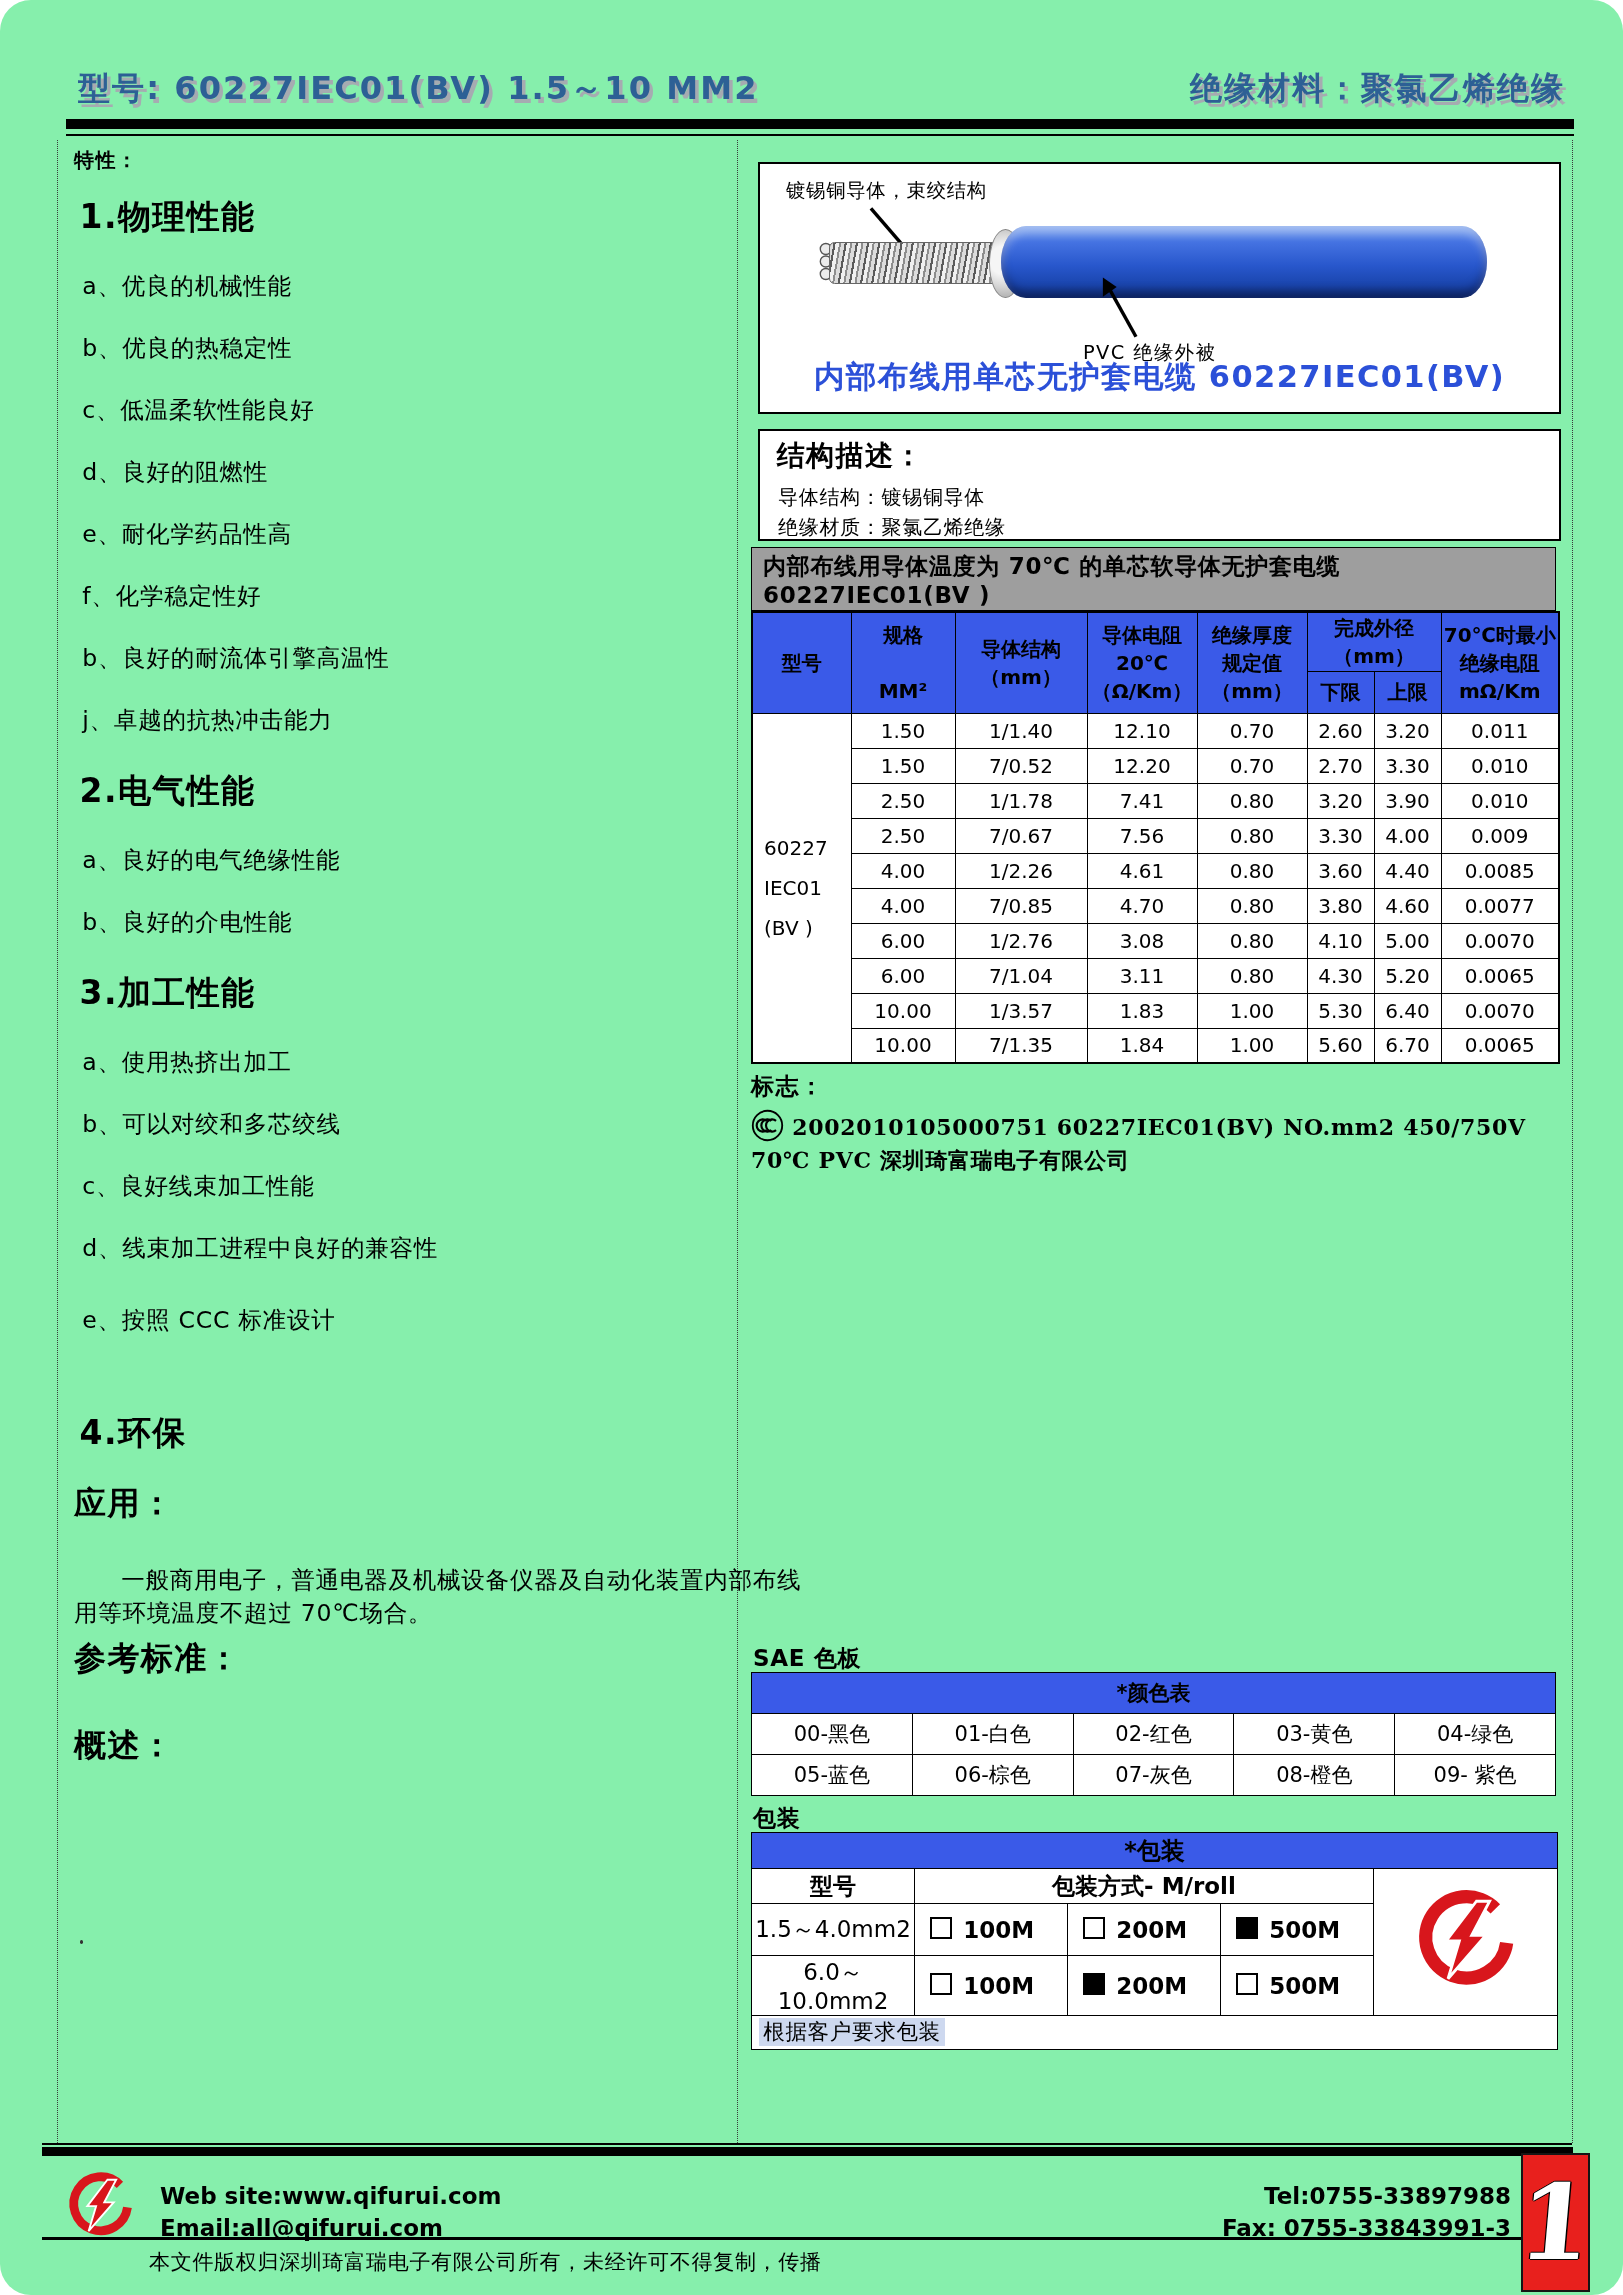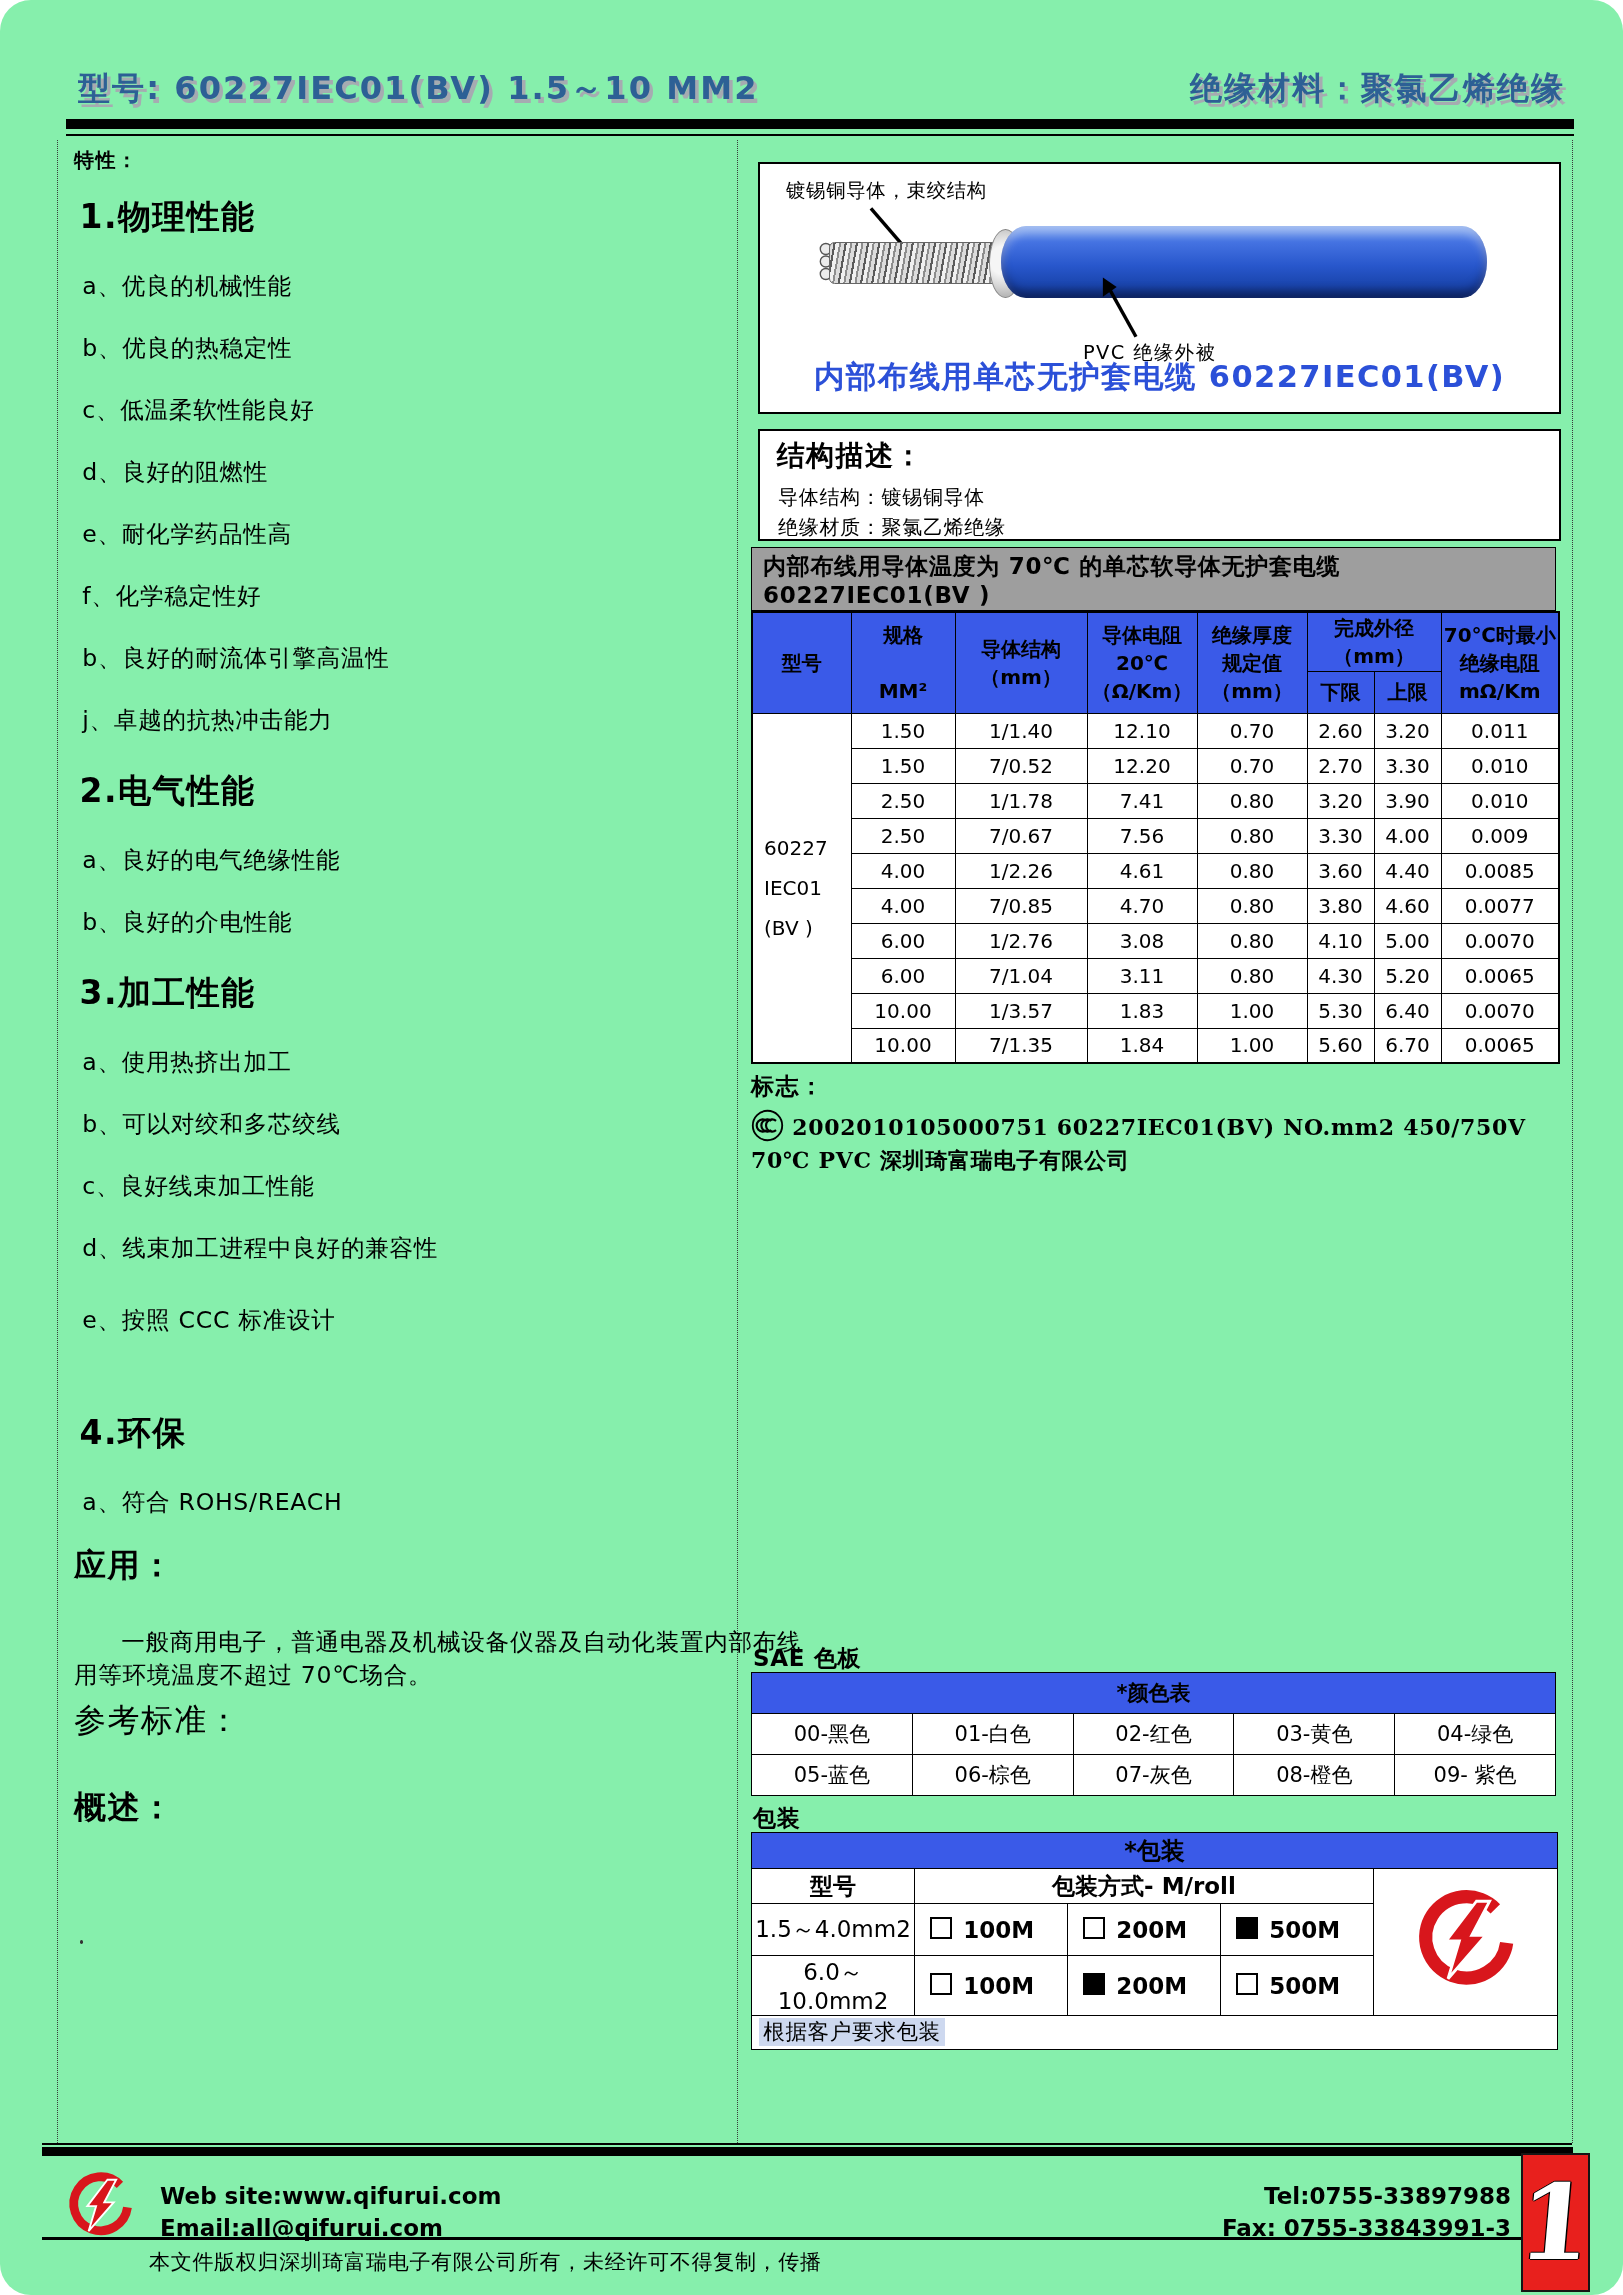--- a/index.html
+++ b/index.html
@@ -22,21 +22,21 @@
   
   .leftcol{position:absolute;left:74px;top:147px;width:736px;}
   .feat-title{font-size:20px;font-weight:bold;letter-spacing:1.4px;}
   .feat-heading{font-size:33px;font-weight:bold;margin:33px 0 14px 5.6px;letter-spacing:1.4px;}
   .feat-sec-0 .feat-heading{margin-top:21px;}
   .feat-sec-3 .feat-heading{margin-top:75px;}
   .feat-item{font-size:23.6px;margin:30px 0 0 8.3px;letter-spacing:0.7px;}
   .feat-sec-2 .feat-item:last-child{margin-top:40px;}
   .app-title{font-size:32px;font-weight:bold;margin:26px 0 0 0;letter-spacing:1.4px;}
   .app-text{font-size:23.6px;line-height:33px;margin:38px 0 0 0;text-indent:2em;letter-spacing:0.7px;}
-  .ref-title{font-size:32px;font-weight:normal;margin:7px 0 0 0;letter-spacing:1.4px;}
+  .ref-title{font-size:32px;font-weight:bold;margin:7px 0 0 0;letter-spacing:1.4px;}
   .ref-value{font-size:25px;margin:38px 0 0 0;}
   .ovw-title{font-size:32px;font-weight:bold;margin:43px 0 0 0;letter-spacing:1.4px;}
   .stray-dot{position:absolute;left:80px;top:1940px;width:2.8px;height:3.5px;background:#333;border-radius:50%;}
 
   
   .diagram-box{position:absolute;left:758px;top:162px;width:799px;height:248px;
                border:2.1px solid #000;background:#fff;}
   .cond-label{position:absolute;left:26px;top:12.5px;font-size:19.4px;letter-spacing:0.7px;}
   .pvc-label{position:absolute;left:323px;top:175px;font-size:19.4px;letter-spacing:1.4px;}
   .arrow-svg{position:absolute;}
@@ -156,21 +156,20 @@
         <div class="feat-sec feat-sec-2">
           <div class="feat-heading">3.加工性能</div>
           <div class="feat-item">a、使用热挤出加工</div>
           <div class="feat-item">b、可以对绞和多芯绞线</div>
           <div class="feat-item">c、良好线束加工性能</div>
           <div class="feat-item">d、线束加工进程中良好的兼容性</div>
           <div class="feat-item">e、按照 CCC 标准设计</div>
         </div>
         <div class="feat-sec feat-sec-3">
           <div class="feat-heading">4.环保</div>
-          <div class="feat-item">a、符合 ROHS/REACH</div>
         </div>
       </div>
     <div class="app-title">应用：</div>
     <div class="app-text">一般商用电子，普通电器及机械设备仪器及自动化装置内部布线用等环境温度不超过 70℃场合。</div>
     <div class="ref-title">参考标准：</div>
     <div class="ovw-title">概述：</div>
   </div>
   <div class="stray-dot"></div>
 
   <div class="diagram-box">

